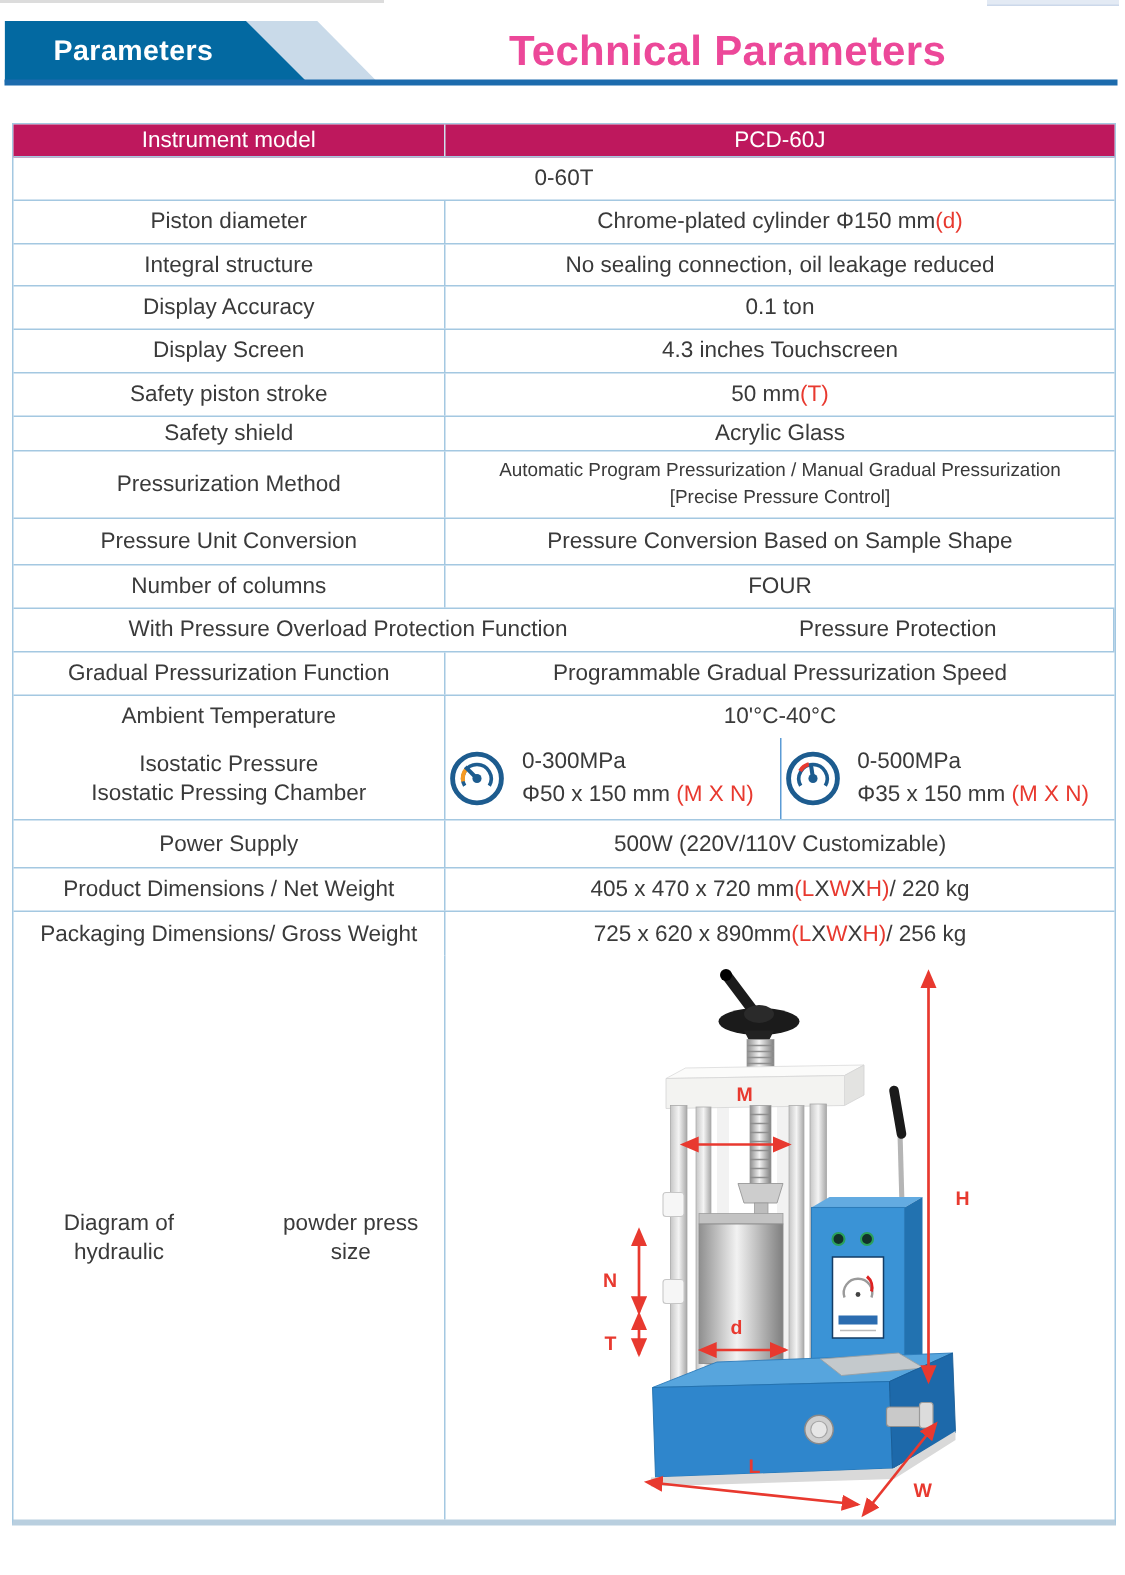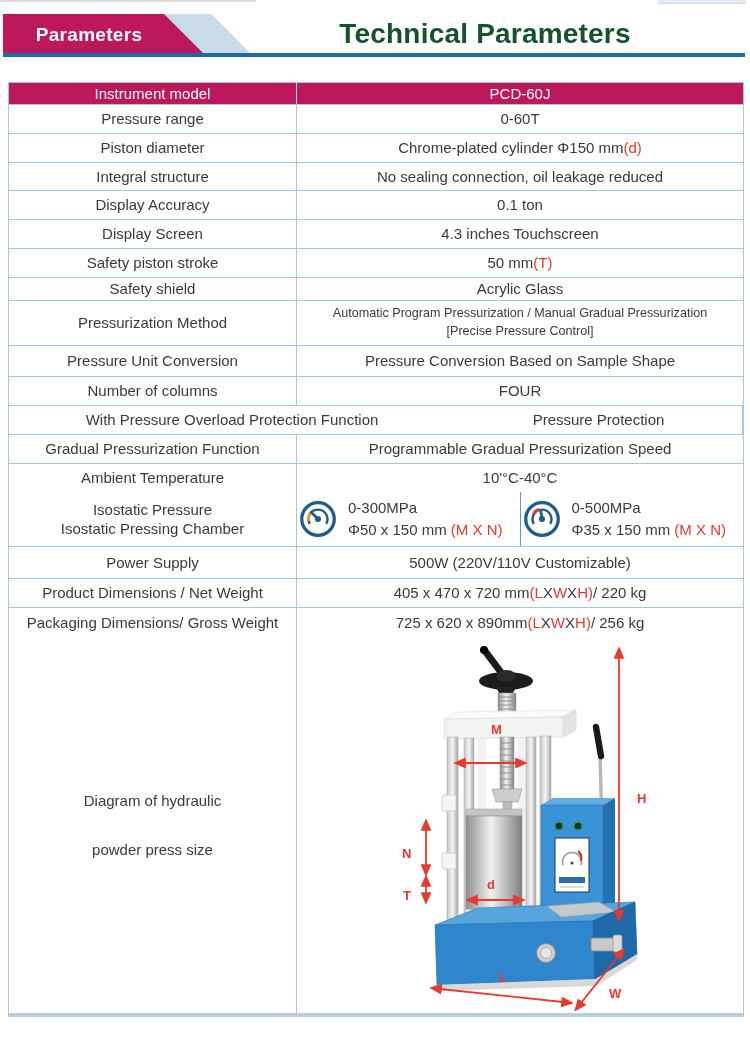--- a/index.html
+++ b/index.html
@@ -5,33 +5,33 @@
   html,body{margin:0;padding:0;}
   body{
     width:750px;height:1050px;position:relative;background:#fff;
     font-family:"Liberation Sans","DejaVu Sans",sans-serif;color:#3a3a3a;
     overflow:hidden;
   }
   
   .edge-line-left{position:absolute;left:0;top:0;width:256px;height:2px;background:#dcdcdc;}
   .edge-bar-right{position:absolute;left:658px;top:0;width:88px;height:3px;background:#e3eaf4;border-bottom:1px solid #ccd8ea;}
   .banner-blue{
-    position:absolute;left:3px;top:14px;width:202px;height:41px;background:#be185d;
+    position:absolute;left:3px;top:14px;width:202px;height:41px;background:#0369a1;
     clip-path:polygon(0 0,79.7% 0,100% 100%,0 100%);
     display:flex;align-items:center;justify-content:center;padding-right:30px;box-sizing:border-box;
   }
   .banner-label{color:#fff;font-size:19px;font-weight:bold;letter-spacing:.3px;}
   .banner-light{
     position:absolute;left:164px;top:14px;width:90px;height:43px;background:#c9dae9;
     clip-path:polygon(0 0,52.8% 0,100% 100%,45.6% 100%);
   }
   .header-rule{position:absolute;left:3px;top:53px;width:742px;height:4px;background:#1c6bad;}
   .page-title{
     position:absolute;left:295px;top:18px;width:380px;text-align:center;
-    font-size:28px;font-weight:bold;color:#14532d;letter-spacing:.2px;
+    font-size:28px;font-weight:bold;color:#ec4899;letter-spacing:.2px;
   }
   
   .spec-table{
     position:absolute;left:8px;top:82px;width:736px;box-sizing:border-box;
     border:1px solid #a4c8e1;border-bottom:4px solid #b9cfdf;background:#fff;
   }
   .t-row{display:flex;align-items:stretch;border-bottom:1px solid #a4c8e1;box-sizing:border-box;}
   .t-row:last-child{border-bottom:none;}
   .cell{display:flex;align-items:center;justify-content:center;text-align:center;
         font-size:15px;line-height:1.3;white-space:pre-line;box-sizing:border-box;padding:1px 4px;}
@@ -39,21 +39,21 @@
   .cell.value{flex:1;}
   .t-row.small .cell.value{font-size:12.6px;line-height:1.42;}
   .t-row.head{background:#be185d;color:#fff;}
   .t-row.head .cell.label{border-right:1px solid #cfe0ee;}
   
   .iso-value{flex:1;display:flex;align-items:stretch;}
   .iso-half{flex:1;display:flex;align-items:center;justify-content:flex-start;gap:9px;}
   .iso-half.right{border-left:1px solid #5b9bd5;}
   .iso-text{text-align:left;font-size:15px;line-height:1.45;}
   
-  .diagram-caption{display:flex;flex-direction:column;gap:30px;}
+  .diagram-caption{display:flex;flex-direction:row;gap:30px;}
   .diagram-cell{flex:1;position:relative;}
   .diagram-cell svg{position:absolute;left:0;top:0;}
 </style>
 </head>
 <body>
 
 <div class="edge-line-left"></div>
 <div class="edge-bar-right"></div>
 
 <div class="banner-light"></div>
@@ -64,21 +64,20 @@
 <div class="page-title">Technical Parameters</div>
 
 <div class="spec-table">
 
   <div class="t-row head" style="height:22px">
     <div class="cell label">Instrument model</div>
     <div class="cell value">PCD-60J</div>
   </div>
 
   <div style="display:contents"><div class="t-row" style="height: 29px;">
-    <div class="cell label">Pressure range</div>
     <div class="cell value"><span>0-60T</span></div>
   </div><div class="t-row" style="height: 29px;">
     <div class="cell label">Piston diameter</div>
     <div class="cell value"><span>Chrome-plated cylinder  Φ150 mm </span><span style="color: rgb(232, 57, 47);">(d)</span></div>
   </div><div class="t-row" style="height: 28px;">
     <div class="cell label">Integral structure</div>
     <div class="cell value"><span>No sealing connection, oil leakage reduced</span></div>
   </div><div class="t-row" style="height: 29px;">
     <div class="cell label">Display Accuracy</div>
     <div class="cell value"><span>0.1 ton</span></div>

